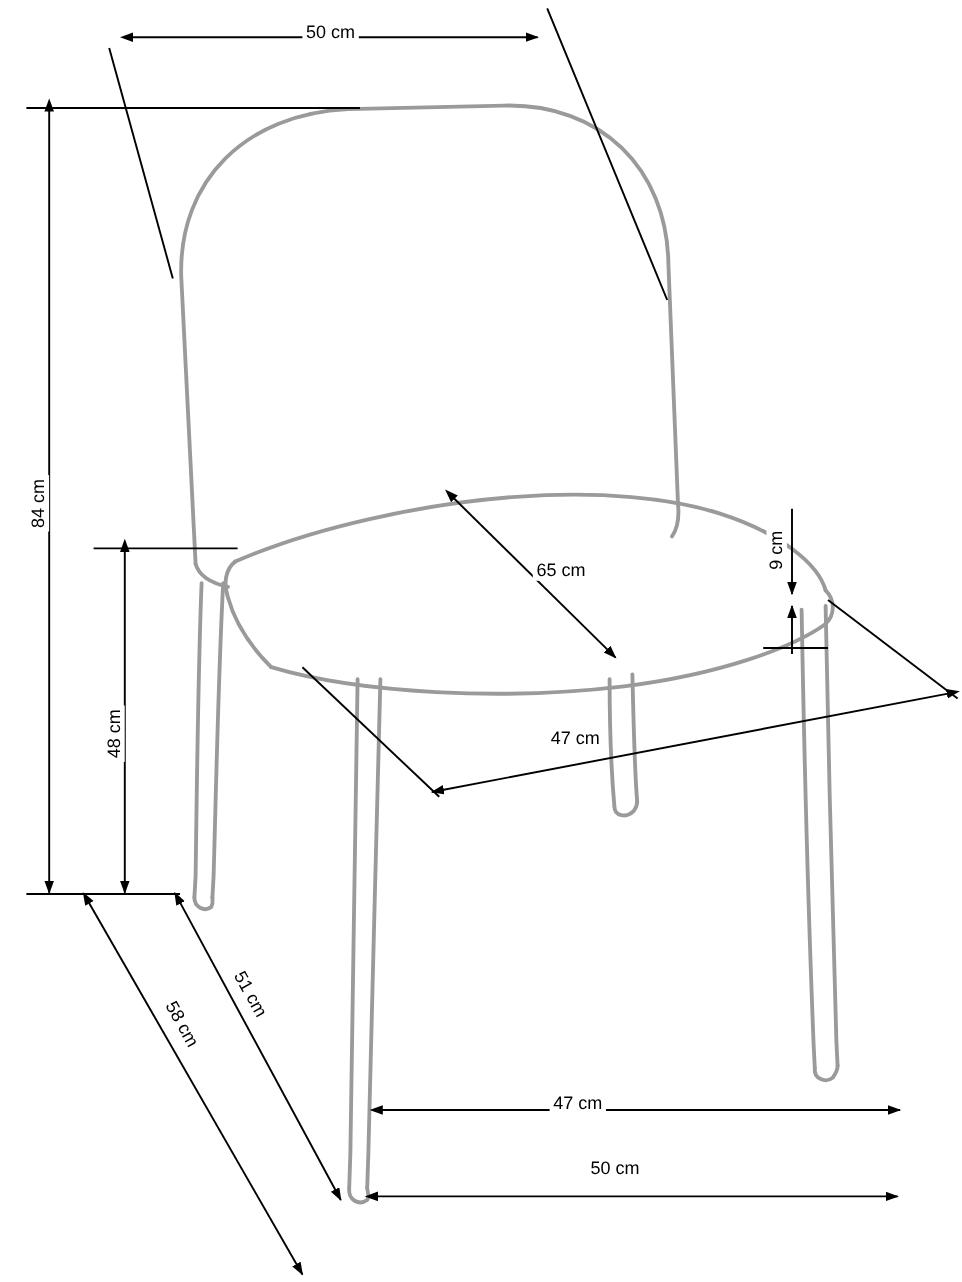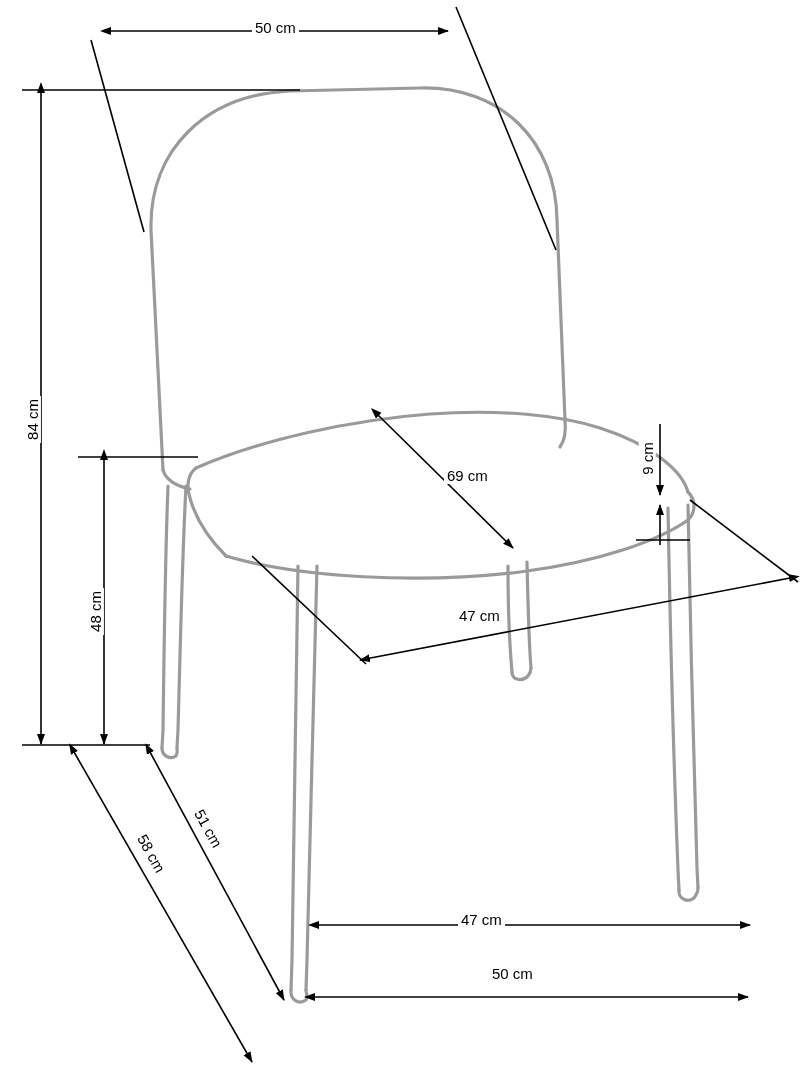--- a/index.html
+++ b/index.html
@@ -126,21 +126,21 @@
 
     </g>
   </svg>
 
   <div class="dim-label" style="left:252px; top:19px;">50 cm</div>
 
   <div class="dim-label rot90" style="left:9px; top:411px;">84 cm</div>
 
   <div class="dim-label rot90" style="left:72px; top:603px;">48 cm</div>
 
-  <div class="dim-label" style="left:444px; top:467px;">69 cm</div>
+  <div class="dim-label" style="left:444px; top:467px;">65 cm</div>
 
   <div class="dim-label rot90" style="left:628px; top:450px;">9 cm</div>
 
   <div class="dim-label" style="left:456px; top:607px;">47 cm</div>
 
   <div class="dim-label" style="left:185px; top:820px; transform:rotate(61deg);">51 cm</div>
 
   <div class="dim-label" style="left:128px; top:845px; transform:rotate(61deg);">58 cm</div>
 
   <div class="dim-label" style="left:458px; top:911px;">47 cm</div>

